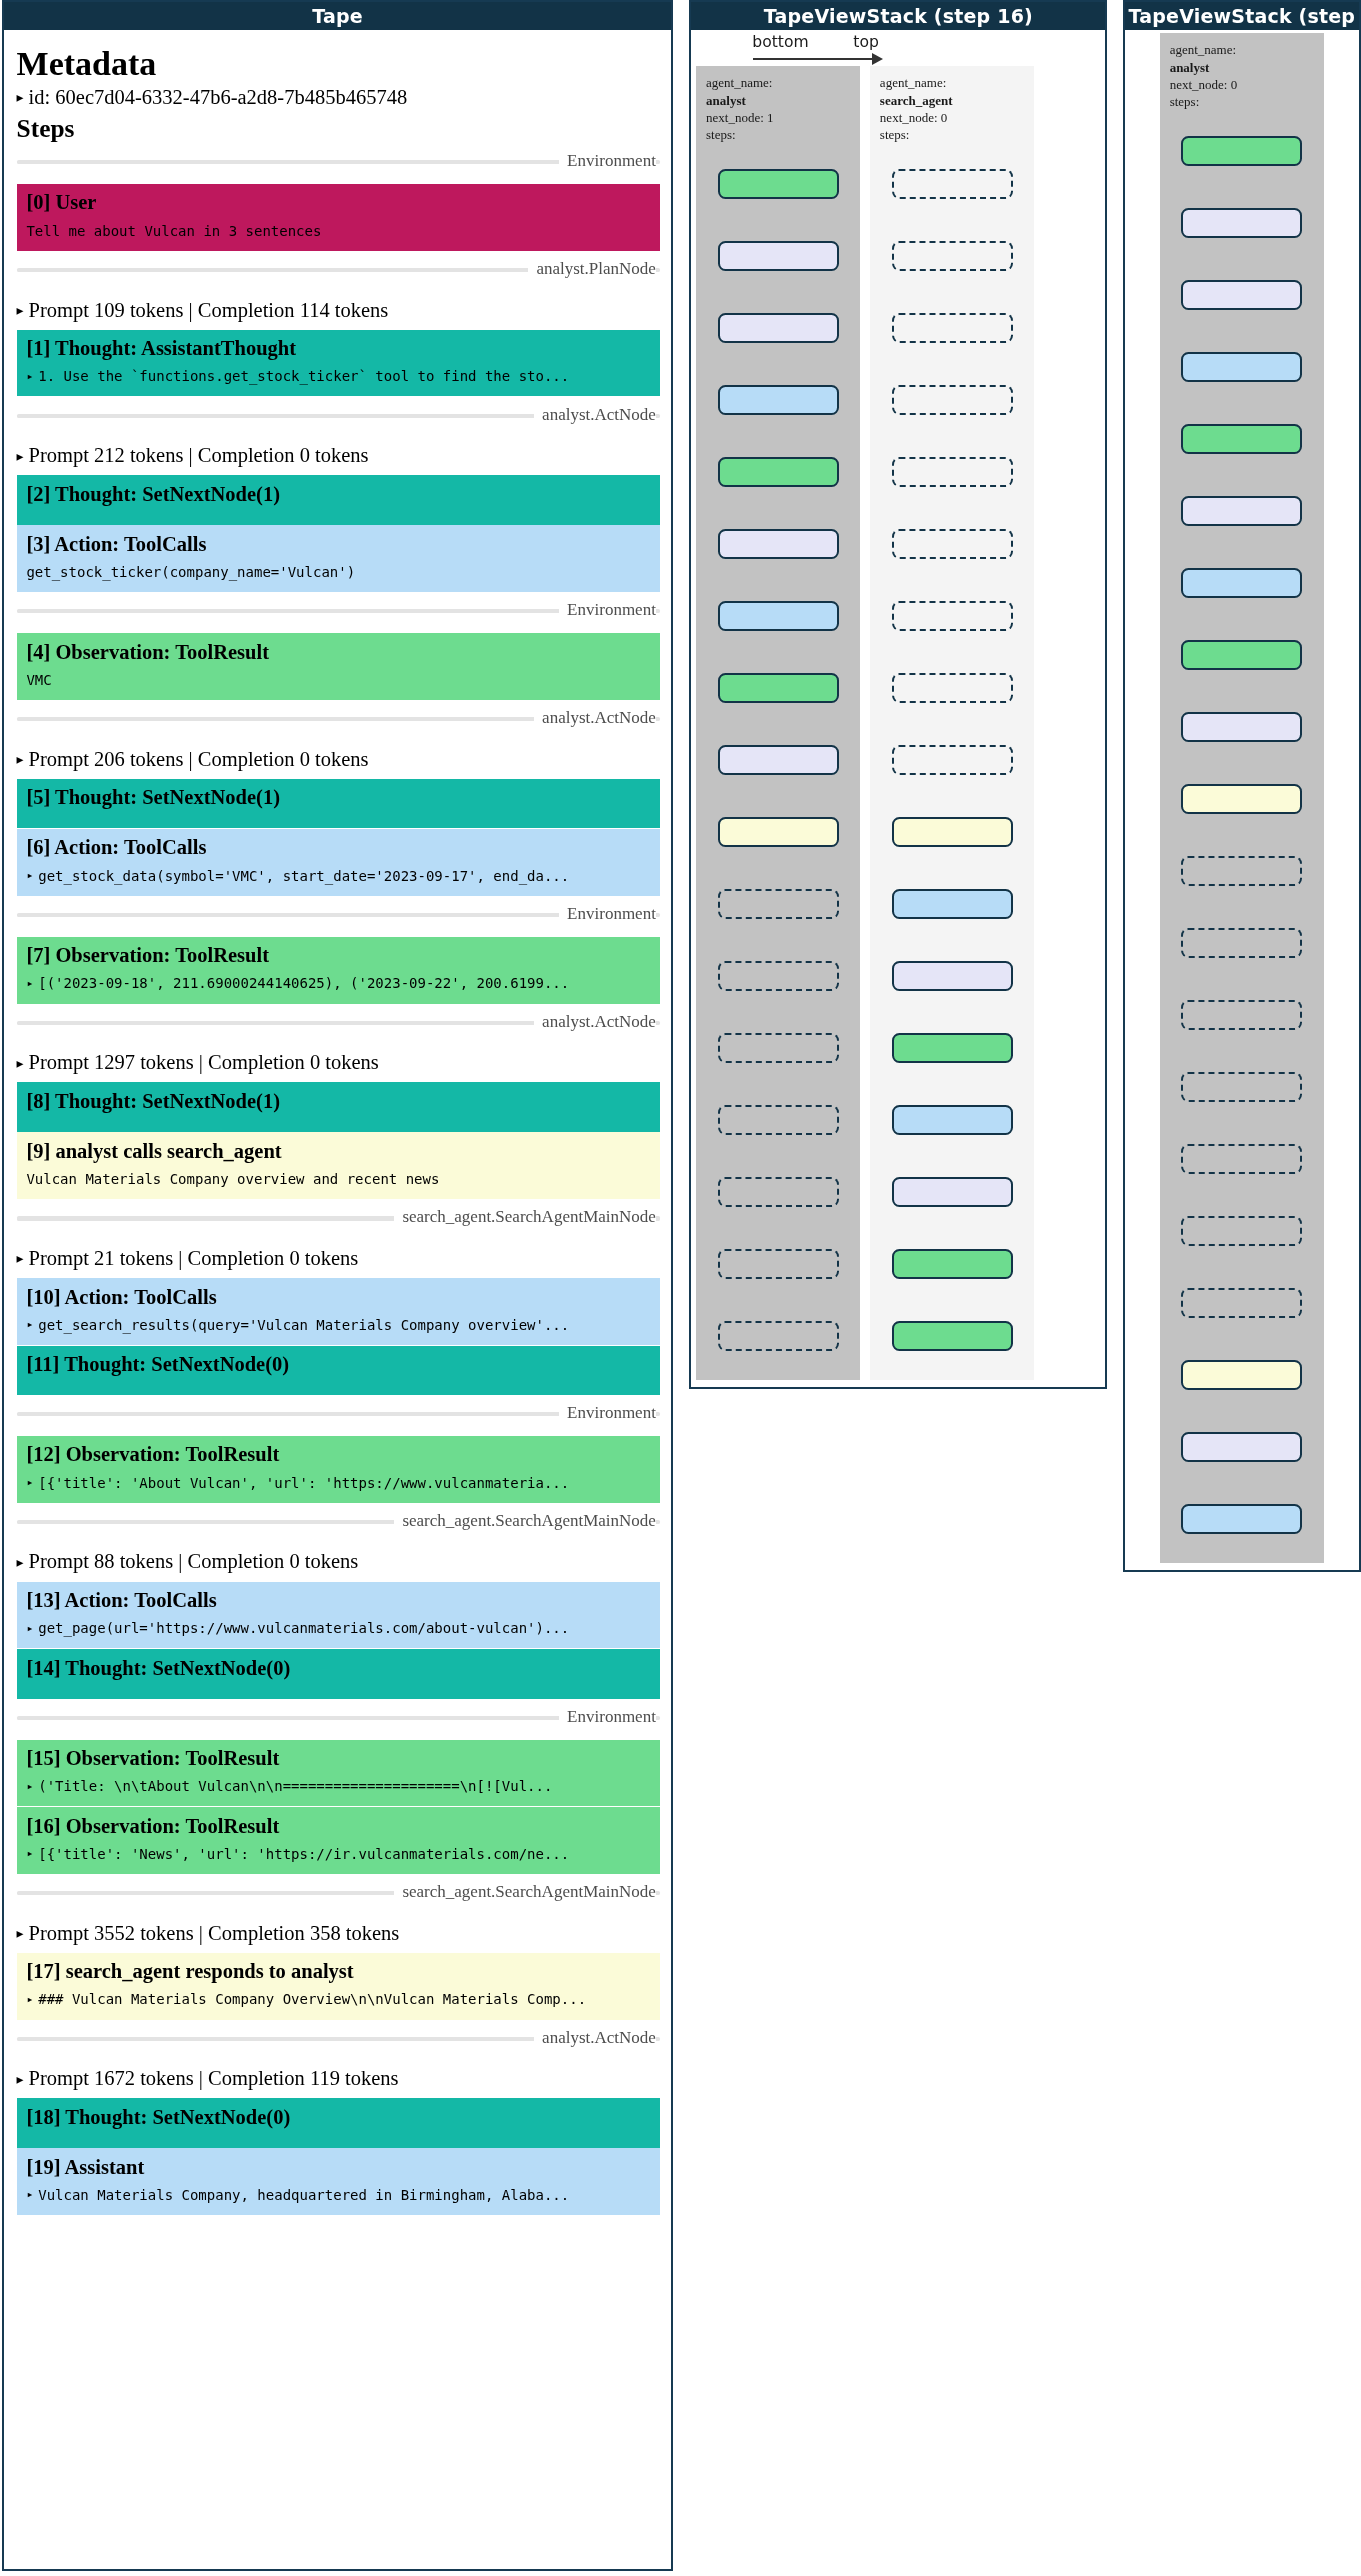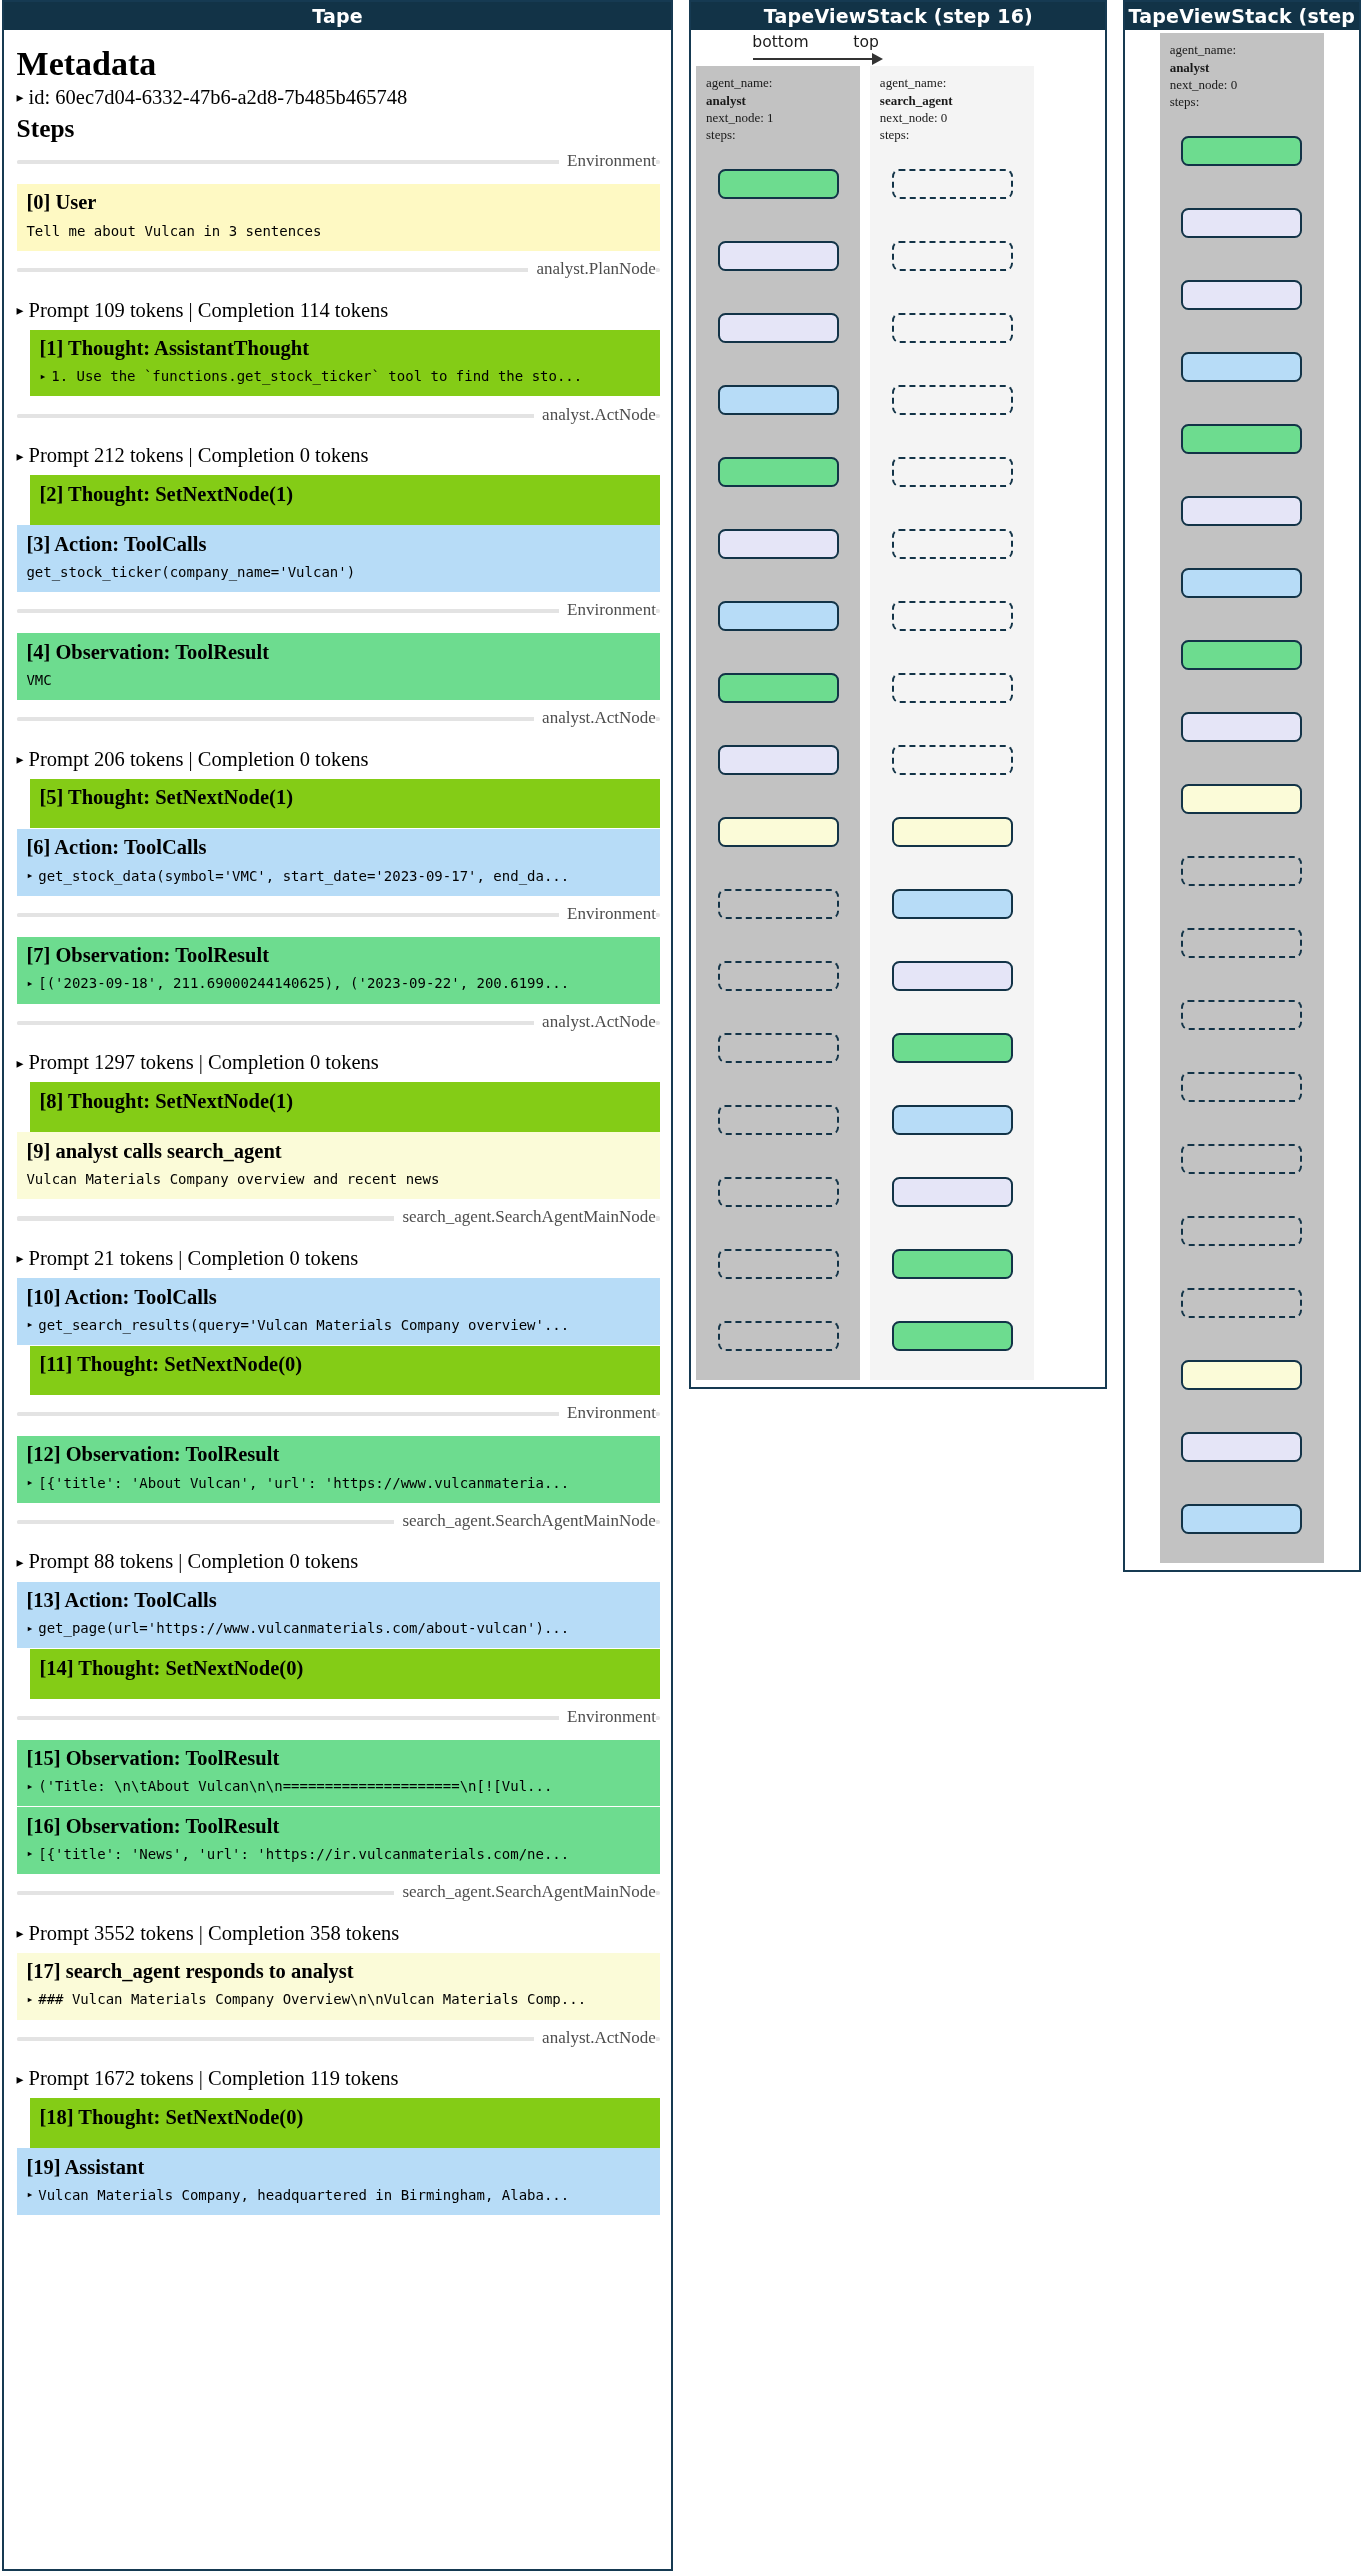--- a/index.html
+++ b/index.html
@@ -103,23 +103,23 @@
   .llm-row {
     font-size: 20.5px;
     margin: 11.5px 0 8.2px 0;
     white-space: nowrap;
   }
 
   .step {
     padding: 7.4px 9.8px 10.7px 9.8px;
     margin: 0 0 0.8px 0;
   }
-  .step.user      { background: #fef9c3; }
+  .step.user      { background: #be185d; }
   .step.observation{ background: #6ddc8f; }
-  .step.thought   { background: #84cc16; margin-left: 13px; }
+  .step.thought   { background: #14b8a6; }
   .step.action    { background: #b7dcf7; }
   .step.assistant { background: #b7dcf7; }
   .step.call      { background: #fbfbd8; }
   .step.respond   { background: #fbfbd8; }
 
   .step-title {
     font-size: 20.5px;
     font-weight: bold;
     font-family: "Liberation Serif", serif;
     margin: 0 0 8.2px 0;

